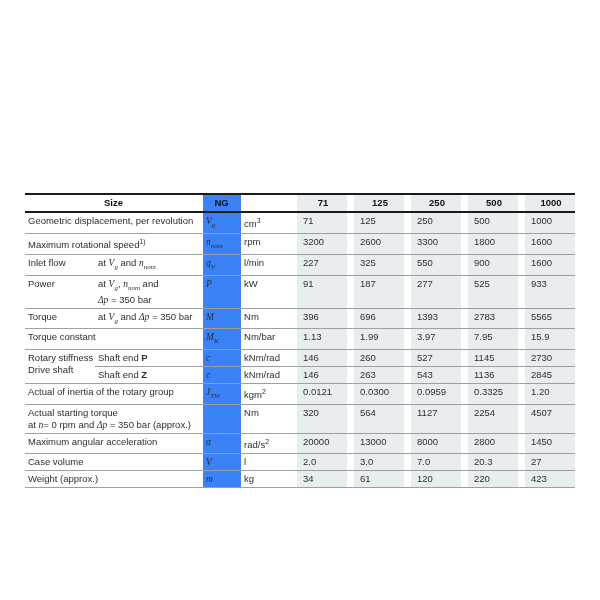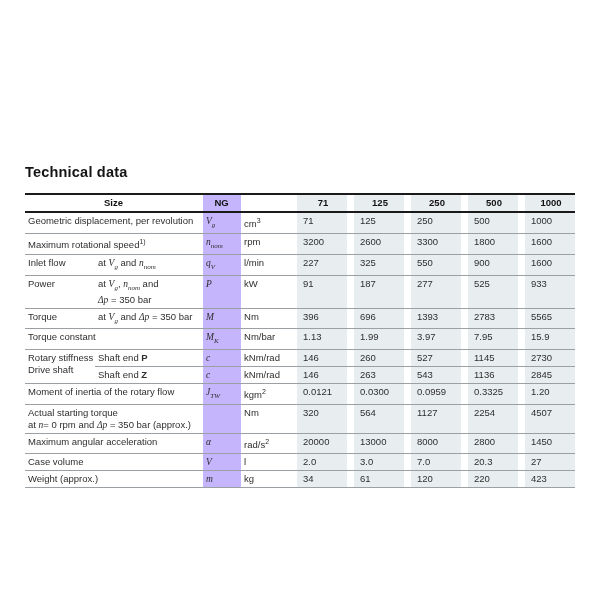--- a/index.html
+++ b/index.html
@@ -9,34 +9,33 @@
          color:#141414;letter-spacing:.2px;}
   table.spec{position:absolute;left:25px;top:193px;width:550px;border-collapse:collapse;
              table-layout:fixed;font-size:9.5px;line-height:12px;}
   col.c1{width:70px;} col.c2{width:108px;} col.c3{width:38px;} col.c4{width:49px;}
   col.cv{width:57px;}
   th,td{padding:2px 4px 2px 3px;vertical-align:top;text-align:left;font-weight:normal;
         white-space:nowrap;overflow:visible;}
   thead th{font-weight:bold;color:#111;
            border-top:2px solid #1a1a1a;border-bottom:2px solid #1a1a1a;text-align:center;}
   tbody td{border-bottom:1px solid #9aa0a3;}
-  .c-sym{background:#c4b5fd;}
+  .c-sym{background:#3b82f6;}
   .c-val{background:linear-gradient(to right,#ffffff 0,#ffffff 7px,#e8edef 7px);
          padding-left:13px;}
   .sym{font-family:"Liberation Serif",serif;font-style:italic;}
   sub{font-family:"Liberation Serif",serif;font-style:italic;font-size:7px;}
   sup{font-size:7px;}
   b{font-weight:bold;color:#2e2e2e;}
 </style>
 </head>
 <body>
 
 <div class="page">
 
-  <div class="title">Technical data</div>
 
   <table class="spec">
     <colgroup>
       <col class="c1">
         <col class="c2">
         <col class="c3">
         <col class="c4">
       <col class="cv">
         <col class="cv">
         <col class="cv">
@@ -144,21 +143,21 @@
         <td class="c-sym"><span class="sym">c</span></td>
         <td>kNm/rad</td>
         <td class="c-val">146</td>
         <td class="c-val">263</td>
         <td class="c-val">543</td>
         <td class="c-val">1136</td>
         <td class="c-val">2845</td>
       </tr>
 
       <tr>
-        <td colspan="2">Moment of inertia of the rotary flow</td>
+        <td colspan="2">Actual of inertia of the rotary group</td>
         <td class="c-sym"><span class="sym">J</span><sub>TW</sub></td>
         <td><span>kgm</span><sup>2</sup></td>
         <td class="c-val">0.0121</td>
         <td class="c-val">0.0300</td>
         <td class="c-val">0.0959</td>
         <td class="c-val">0.3325</td>
         <td class="c-val">1.20</td>
       </tr>
 
       <tr>

